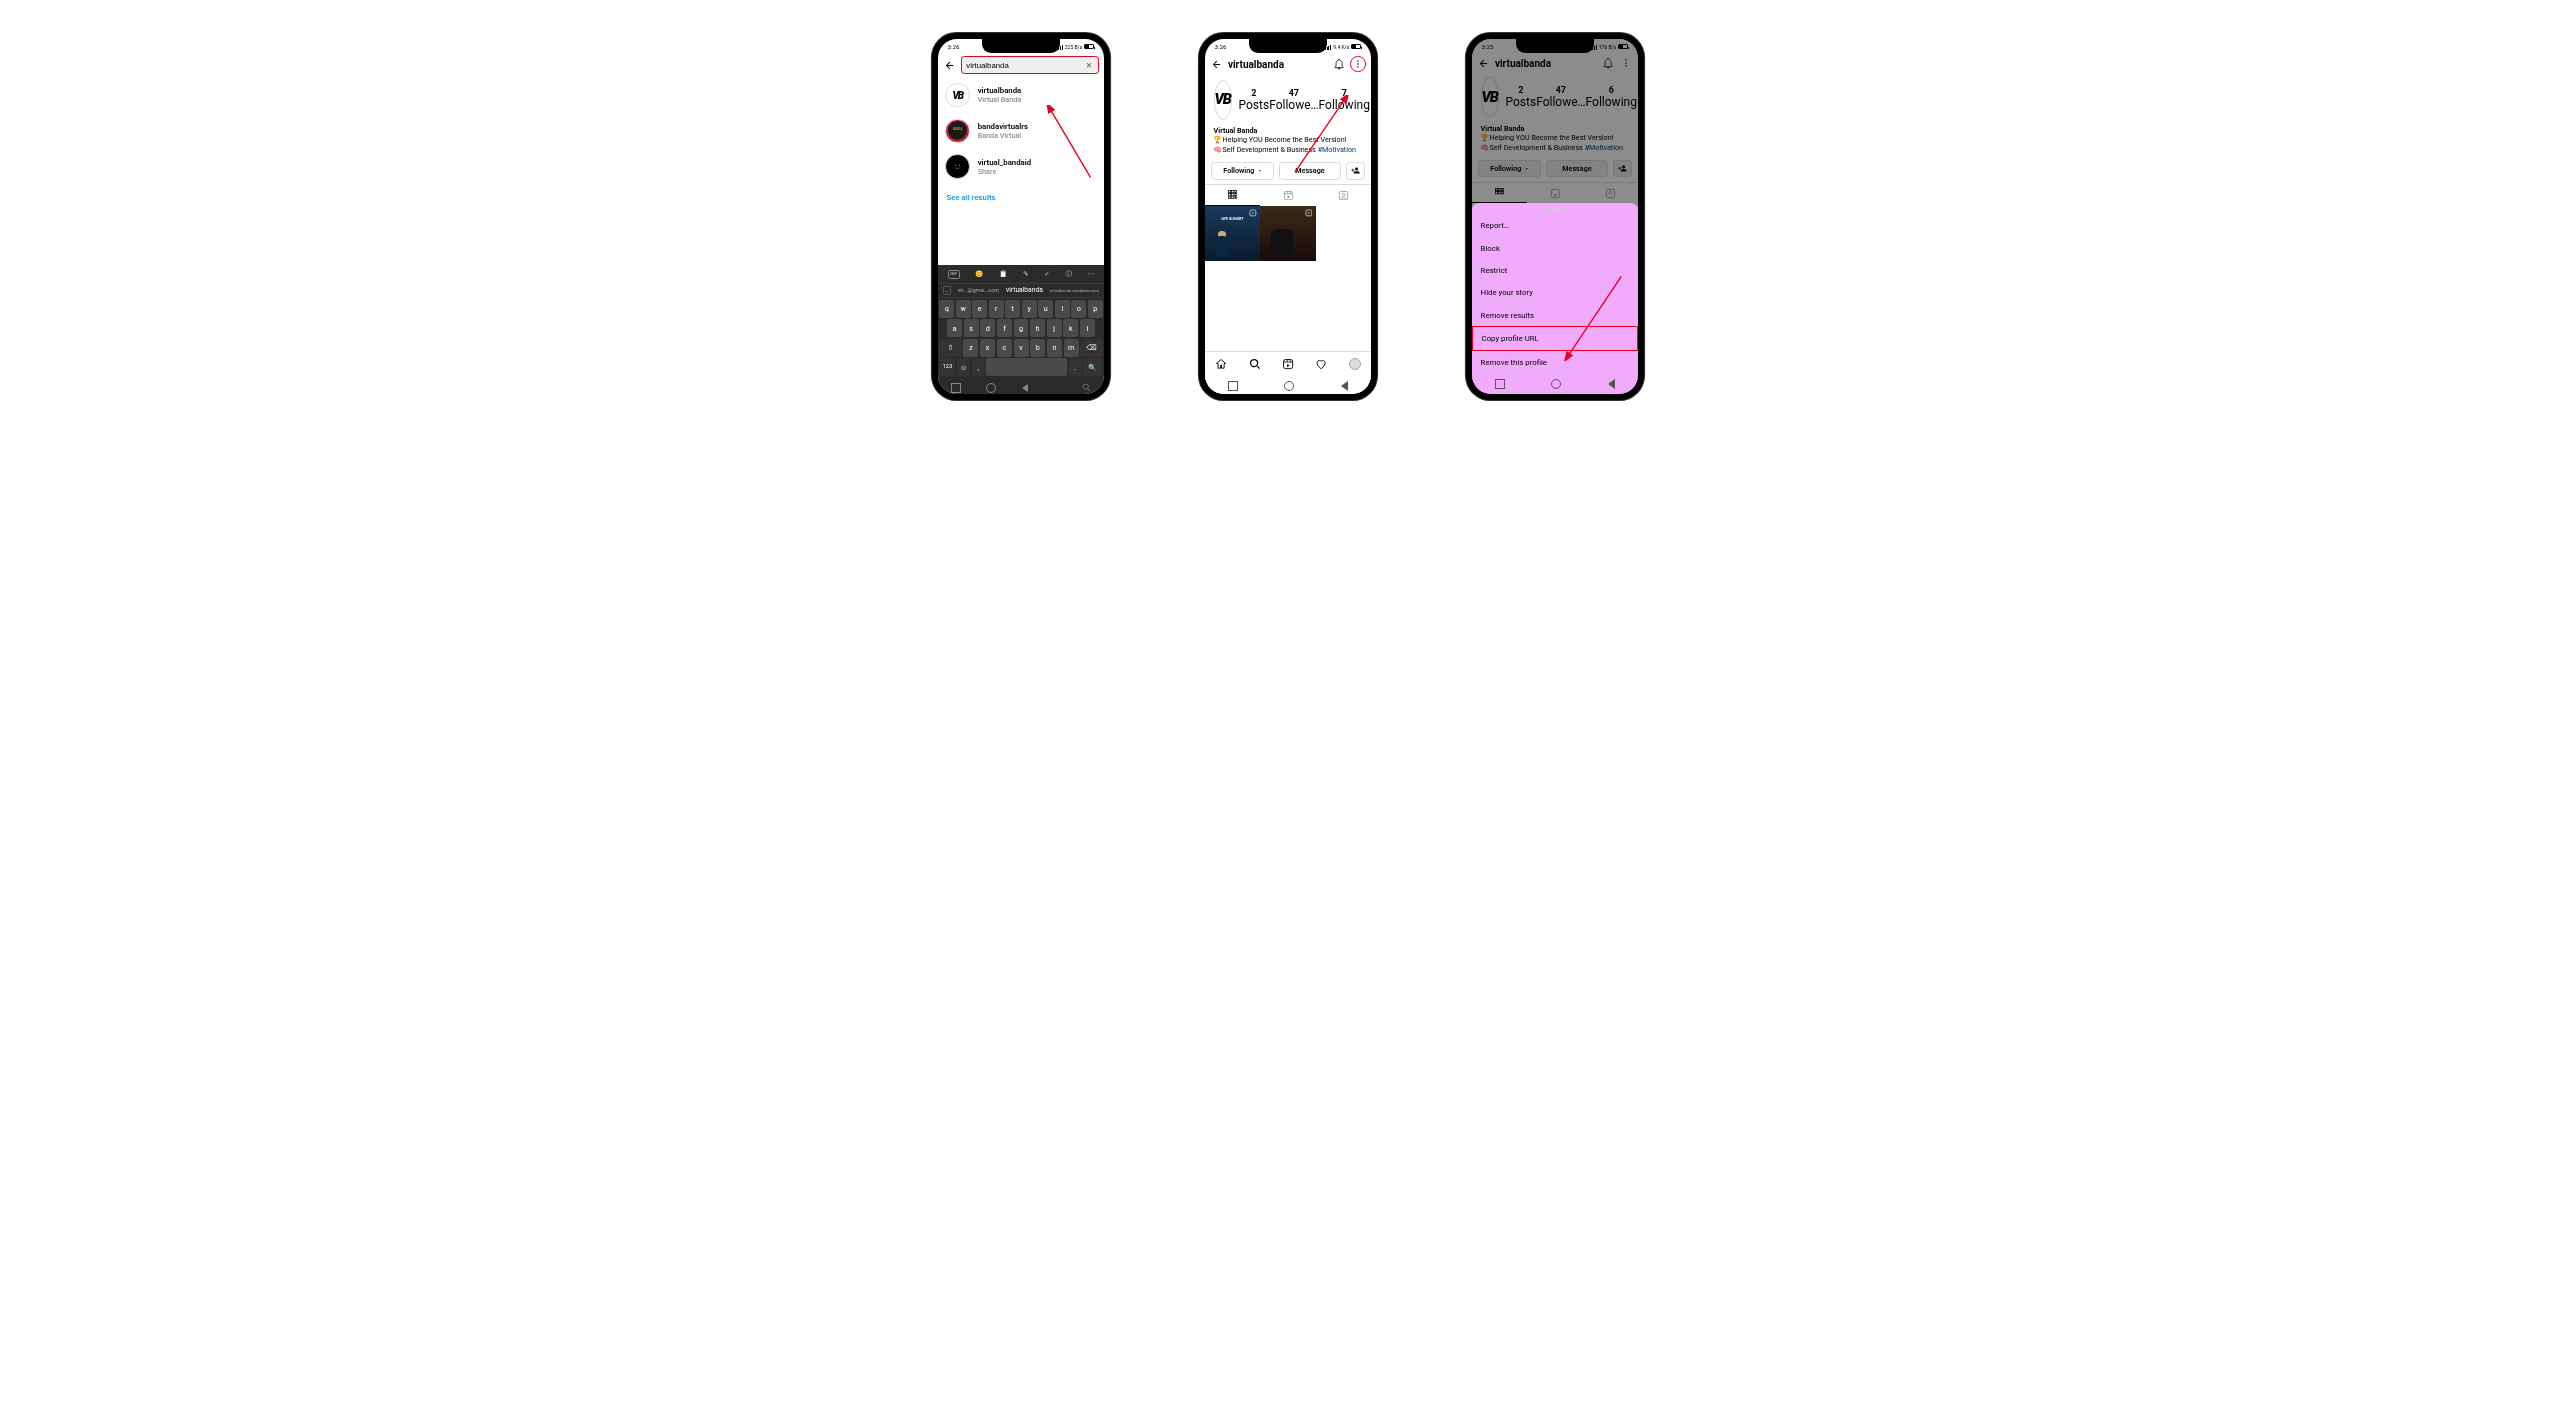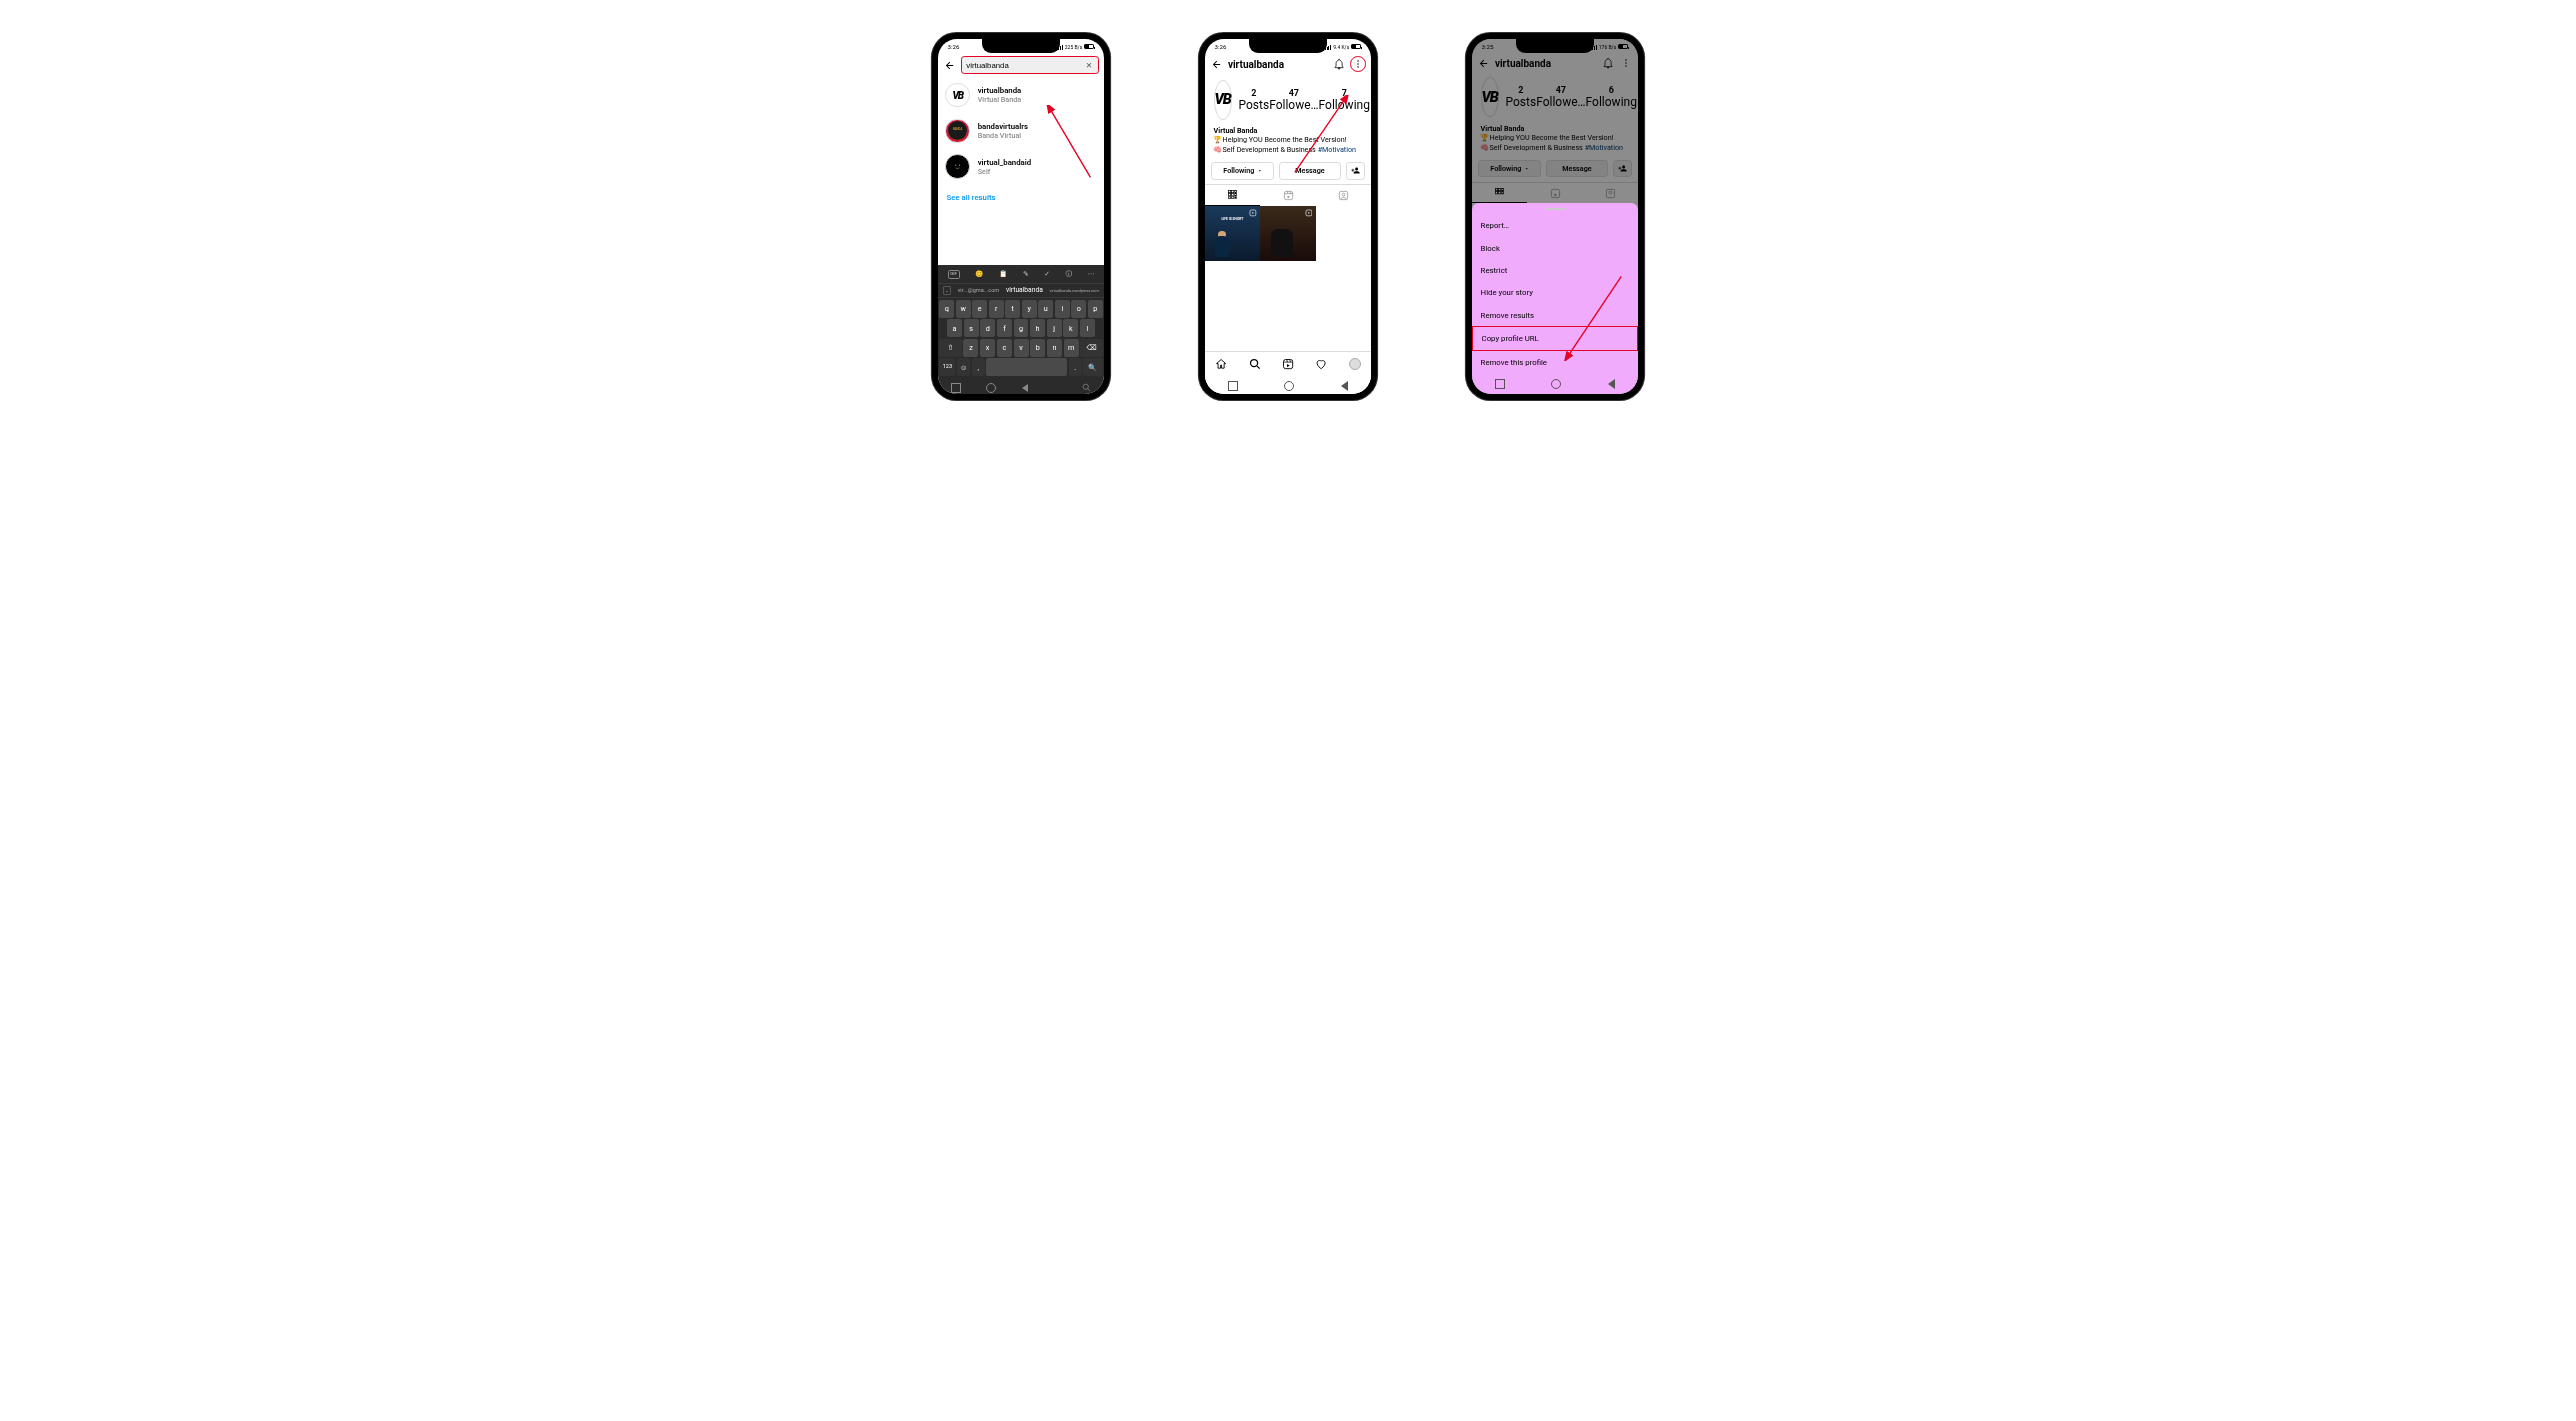--- a/index.html
+++ b/index.html
@@ -213,21 +213,21 @@
     <div class="result-row">
       <div class="avatar black">
         <svg width="11" height="11" viewBox="0 0 24 24">
             <circle cx="8" cy="9" r="1.2" fill="#d4a574"></circle>
             <circle cx="16" cy="9" r="1.2" fill="#d4a574"></circle>
             <path d="M8 15 Q12 18 16 15" stroke="#d4a574" stroke-width="1.2" fill="none"></path>
           </svg>
       </div>
       <div>
         <div class="result-user">virtual_bandaid</div>
-        <div class="result-sub">Self</div>
+        <div class="result-sub">Share</div>
       </div>
     </div>
     <div class="see-all">See all results</div>
 
     <div class="arrow" style="top:66px; left:108px;">
       <svg width="50" height="78" viewBox="0 0 90 140">
           <defs>
             <marker id="ah1" markerWidth="10" markerHeight="10" refX="2" refY="3" orient="auto">
               <path d="M0,0 L0,6 L8,3 z" fill="#e60023"></path>
             </marker>

